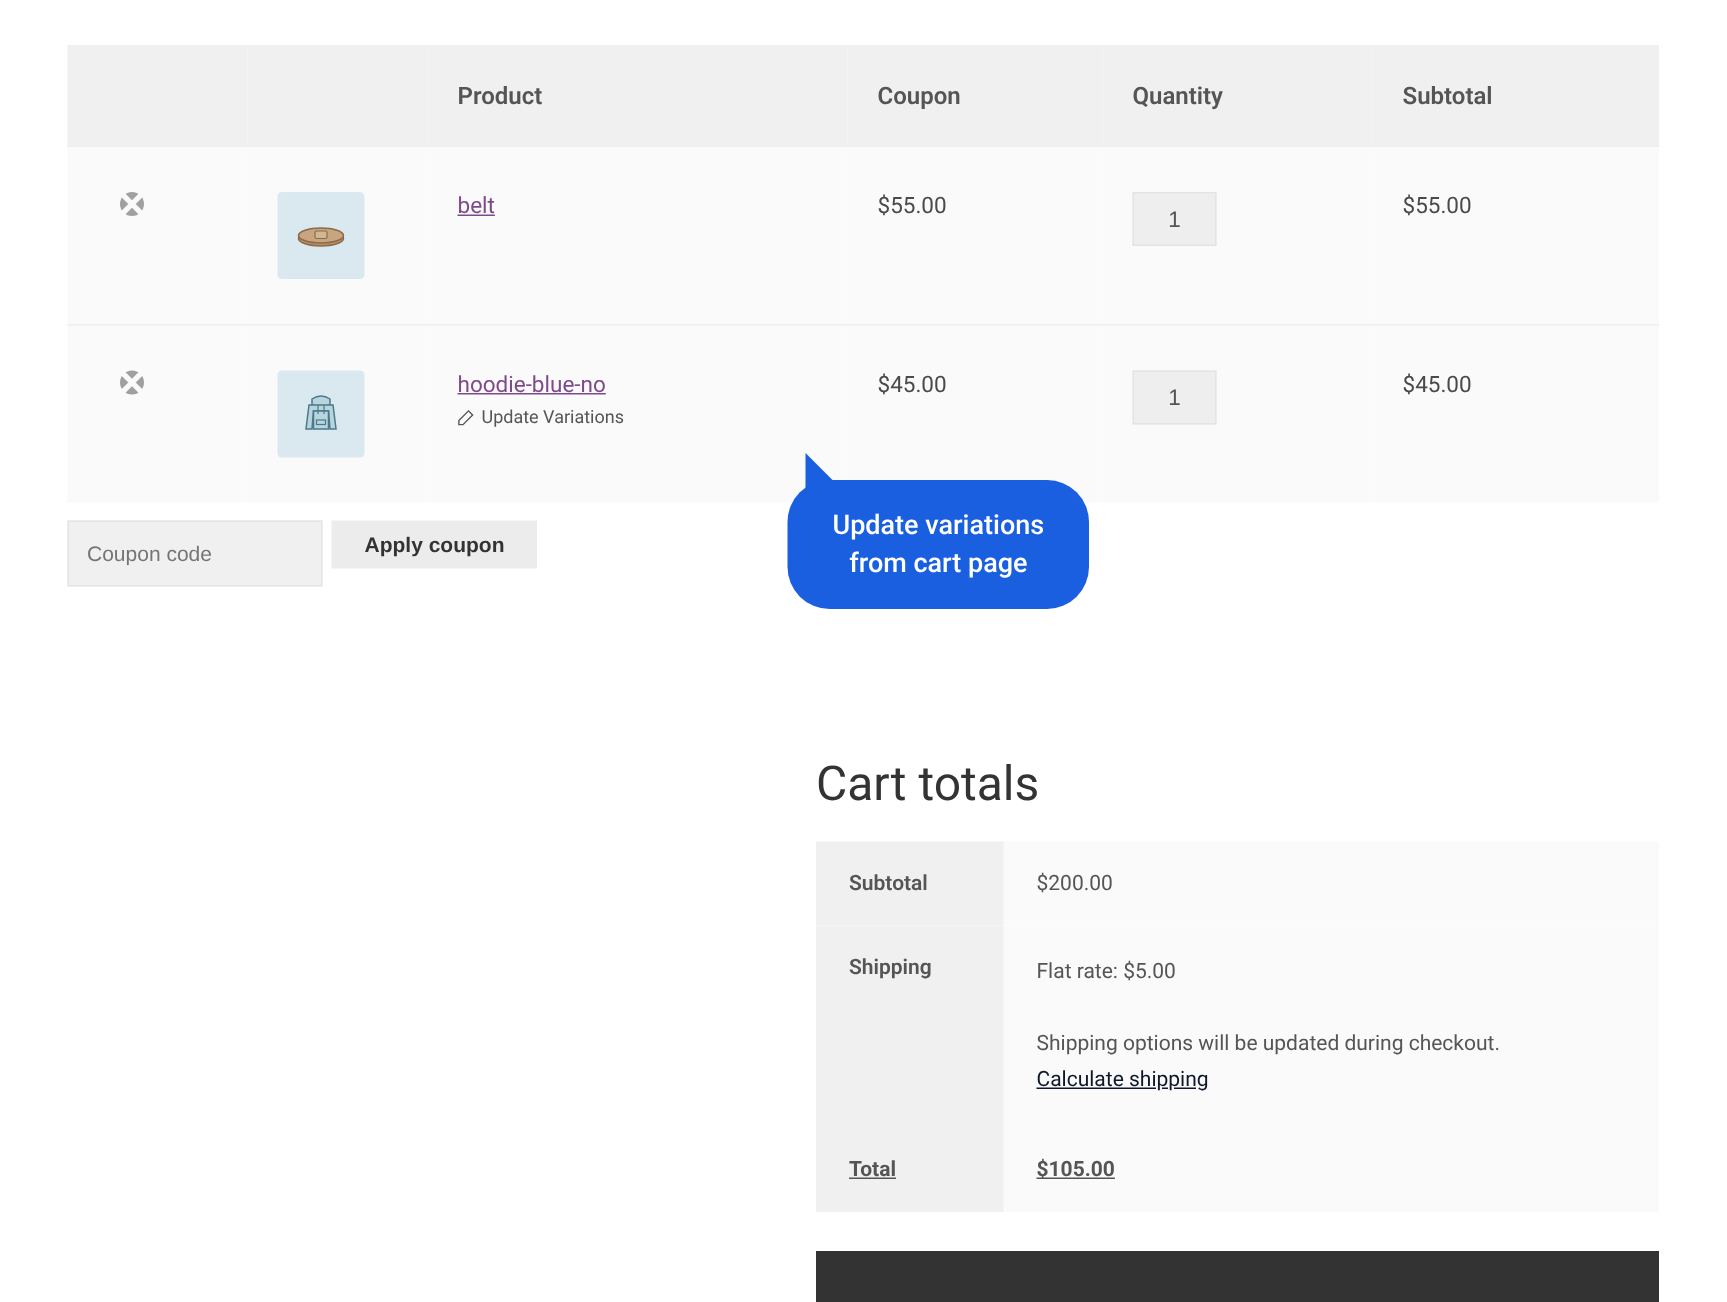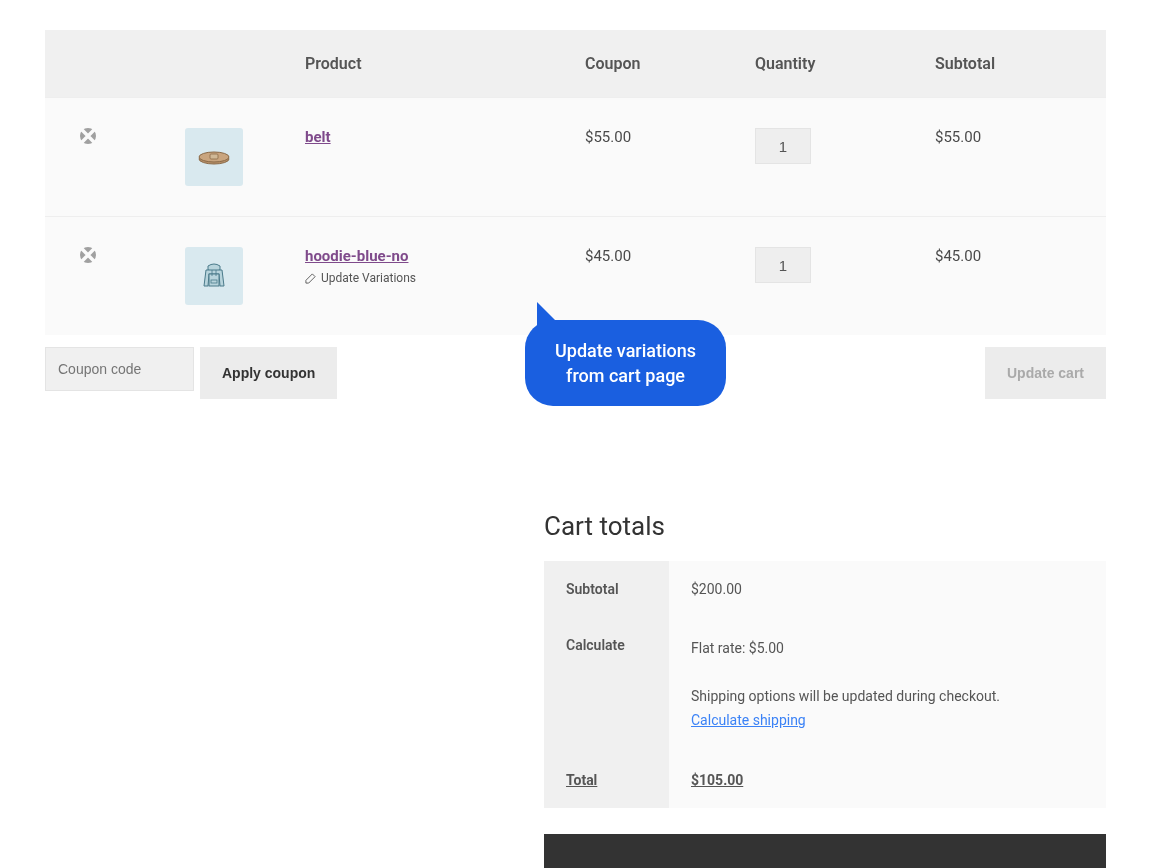--- a/index.html
+++ b/index.html
@@ -63,21 +63,20 @@
       justify-content: center;
     }
     .thumb-belt { background: #d9e9ef; }
     .thumb-hoodie { background: #d9e9ef; }
     .thumb svg { width: 40px; height: 40px; }
 
     .product-link {
       color: #7f4a8b;
       text-decoration: underline;
       font-size: 15px;
-      font-weight: bold;
     }
     .update-variations {
       display: inline-flex;
       align-items: center;
       gap: 5px;
       color: #555;
       font-size: 12px;
       margin-top: 6px;
       cursor: pointer;
     }
@@ -94,30 +93,30 @@
     }
 
     .cart-actions {
       display: flex;
       justify-content: space-between;
       align-items: center;
       padding: 12px 0;
     }
     .coupon-row { display: flex; gap: 6px; }
     .coupon-input {
-      width: 149px;
+      width: 170px;
       height: 44px;
       border: 1px solid #e4e4e4;
       background: #f0f0f0;
       padding: 0 12px;
       font-size: 14px;
       color: #666;
     }
     .btn {
-      height: 52px;
+      height: 32px;
       padding: 0 22px;
       border: none;
       background: #ececec;
       color: #333;
       font-weight: 600;
       font-size: 14px;
       cursor: pointer;
     }
     .btn-disabled {
       color: #aaa;
@@ -148,21 +147,21 @@
       border-right: 28px solid transparent;
       border-bottom: 28px solid #1a5fe0;
     }
 
     .totals-section {
       margin-left: auto;
       width: 562px;
       margin-top: 100px;
     }
     .totals-title {
-      font-size: 26px;
+      font-size: 32px;
       font-weight: 400;
       color: #333;
       margin-bottom: 20px;
     }
     .totals-table {
       width: 100%;
       border-collapse: collapse;
     }
     .totals-table tr {
       background: #fafafa;
@@ -179,21 +178,21 @@
     }
     .totals-table td {
       padding: 20px 22px;
       font-size: 14px;
       color: #555;
       vertical-align: top;
     }
     .totals-table .row-shipping td { line-height: 1.7; }
     .shipping-note { margin-top: 24px; display: block; }
     .calc-ship {
-      color: #3b82f6;
+      color: #0f172a;
       text-decoration: underline;
       font-size: 14px;
     }
     .row-total th, .row-total td { font-weight: 700; text-decoration: underline; }
 
     .checkout-btn {
       display: flex;
       align-items: center;
       justify-content: center;
       gap: 14px;
@@ -290,40 +289,39 @@
         <td>$45.00</td>
       </tr>
     </tbody>
   </table>
 
   <div class="cart-actions">
     <div class="coupon-row">
       <input class="coupon-input" placeholder="Coupon code" style="">
       <button class="btn">Apply coupon</button>
     </div>
-    <button class="btn btn-disabled">Update cart</button>
   </div>
 
   <div class="tooltip-wrap">
     <div class="tooltip">
       <span>Update variations</span><br>
       <span>from cart page</span>
     </div>
   </div>
 
   <div class="totals-section">
     <h2 class="totals-title">Cart totals</h2>
     <table class="totals-table">
       <tbody>
           <tr>
         <th>Subtotal</th>
         <td>$200.00</td>
       </tr>
       <tr class="row-shipping">
-        <th>Calculate</th>
+        <th>Shipping</th>
         <td>
           <span>Flat rate: $5.00</span>
           <span class="shipping-note">Shipping options will be updated during checkout.</span>
           <a class="calc-ship">Calculate shipping</a>
         </td>
       </tr>
       <tr class="row-total">
         <th>Total</th>
         <td>$105.00</td>
       </tr>

